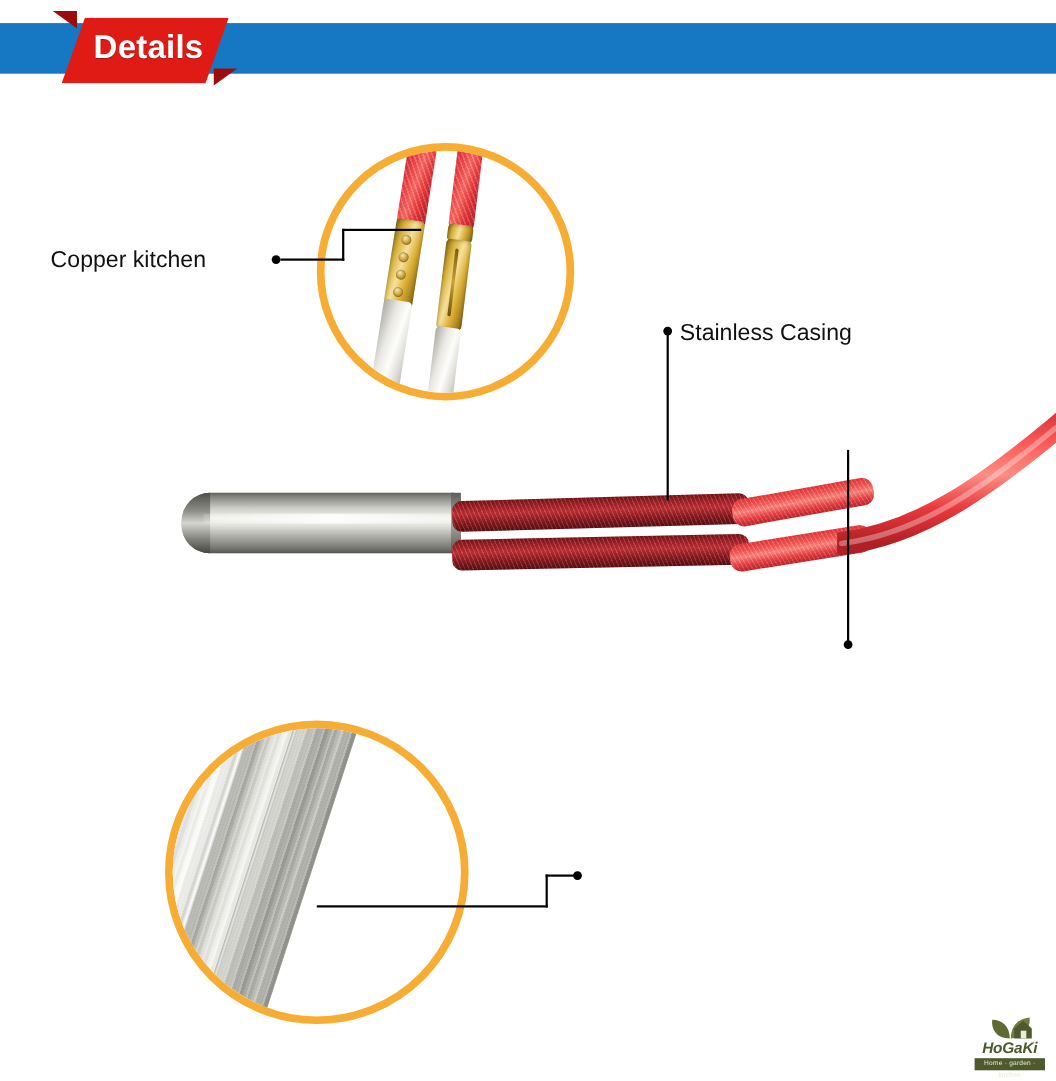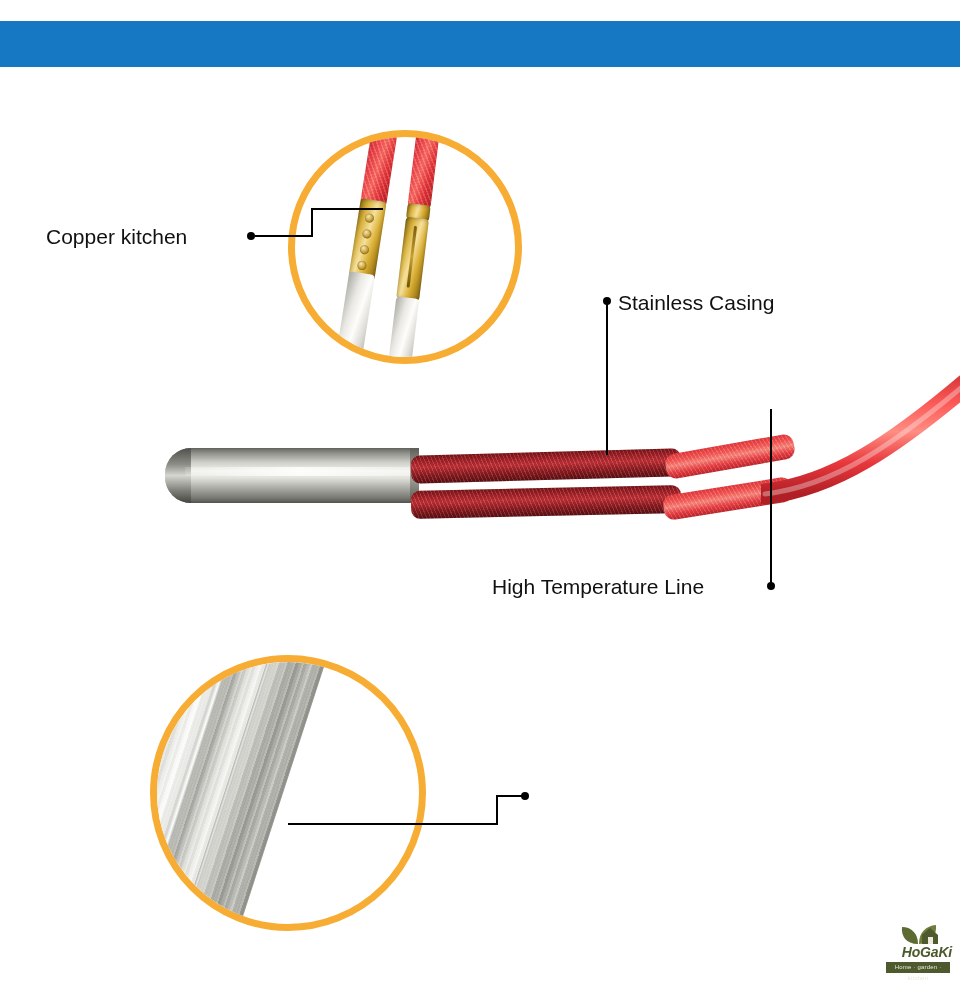--- a/index.html
+++ b/index.html
@@ -104,31 +104,37 @@
   .ldr.v{width:2px;}
 
   #lbl-copper{left:46px;top:225px;}
   #lbl-insulated{left:618px;top:291px;}
   #lbl-hightemp{left:492px;top:575px;}
   #lbl-steel{left:540px;top:782px;}
 
   
   .logo{position:absolute;left:884px;top:922px;width:68px;height:54px;}
   .logo .mark{position:absolute;left:14px;top:0;width:42px;height:24px;}
-  .logo .name{position:absolute;left:0;top:22px;width:68px;text-align:right;
+  .logo .name{position:absolute;left:0;top:22px;width:68px;text-align:center;
     font-size:14px;font-weight:bold;font-style:italic;color:#4a5a2a;letter-spacing:-.2px;}
   .logo .tag{position:absolute;left:2px;top:40px;width:64px;height:11px;background:#4e5a2e;
     color:#e8ead8;font-size:6px;line-height:11px;text-align:center;letter-spacing:.2px;}
 </style>
 </head>
 <body>
 
 <div class="stage">
 
   <div class="header-band"></div>
+  <div class="ribbon">
+    <div class="ribbon-fold-l"></div>
+    <div class="ribbon-fold-r"></div>
+    <div class="ribbon-body"></div>
+    <div class="ribbon-label">Details</div>
+  </div>
 
   <div class="zoom-circle" id="circle-top">
 
     <div class="term" style="left:78px;top:-14px;width:26px;height:250px;transform:rotate(9deg);">
       <div class="wire" style="height:86px;">
         <div class="wire-tex"></div>
       </div>
       <div class="brass" style="top:78px;height:80px;">
         <div class="dimple" style="left:7px;top:14px;"></div>
         <div class="dimple" style="left:7px;top:30px;"></div>
@@ -196,21 +202,20 @@
   <div class="callout" id="lbl-copper">Copper kitchen</div>
   <div class="dot" style="left:247px;top:232px;"></div>
   <div class="ldr h" style="left:255px;top:235px;width:58px;"></div>
   <div class="ldr v" style="left:311px;top:208px;height:29px;"></div>
   <div class="ldr h" style="left:311px;top:208px;width:72px;"></div>
 
   <div class="callout" id="lbl-insulated">Stainless Casing</div>
   <div class="dot" style="left:603px;top:297px;"></div>
   <div class="ldr v" style="left:606px;top:303px;height:152px;"></div>
 
-  <div class="callout" id="lbl-hightemp">High Temperature Line</div>
   <div class="dot" style="left:767px;top:582px;"></div>
   <div class="ldr v" style="left:770px;top:409px;height:176px;"></div>
 
   <div class="dot" style="left:521px;top:792px;"></div>
   <div class="ldr h" style="left:496px;top:795px;width:27px;"></div>
   <div class="ldr v" style="left:496px;top:795px;height:30px;"></div>
   <div class="ldr h" style="left:288px;top:823px;width:210px;"></div>
 
   <div class="logo">
     <div class="mark">

